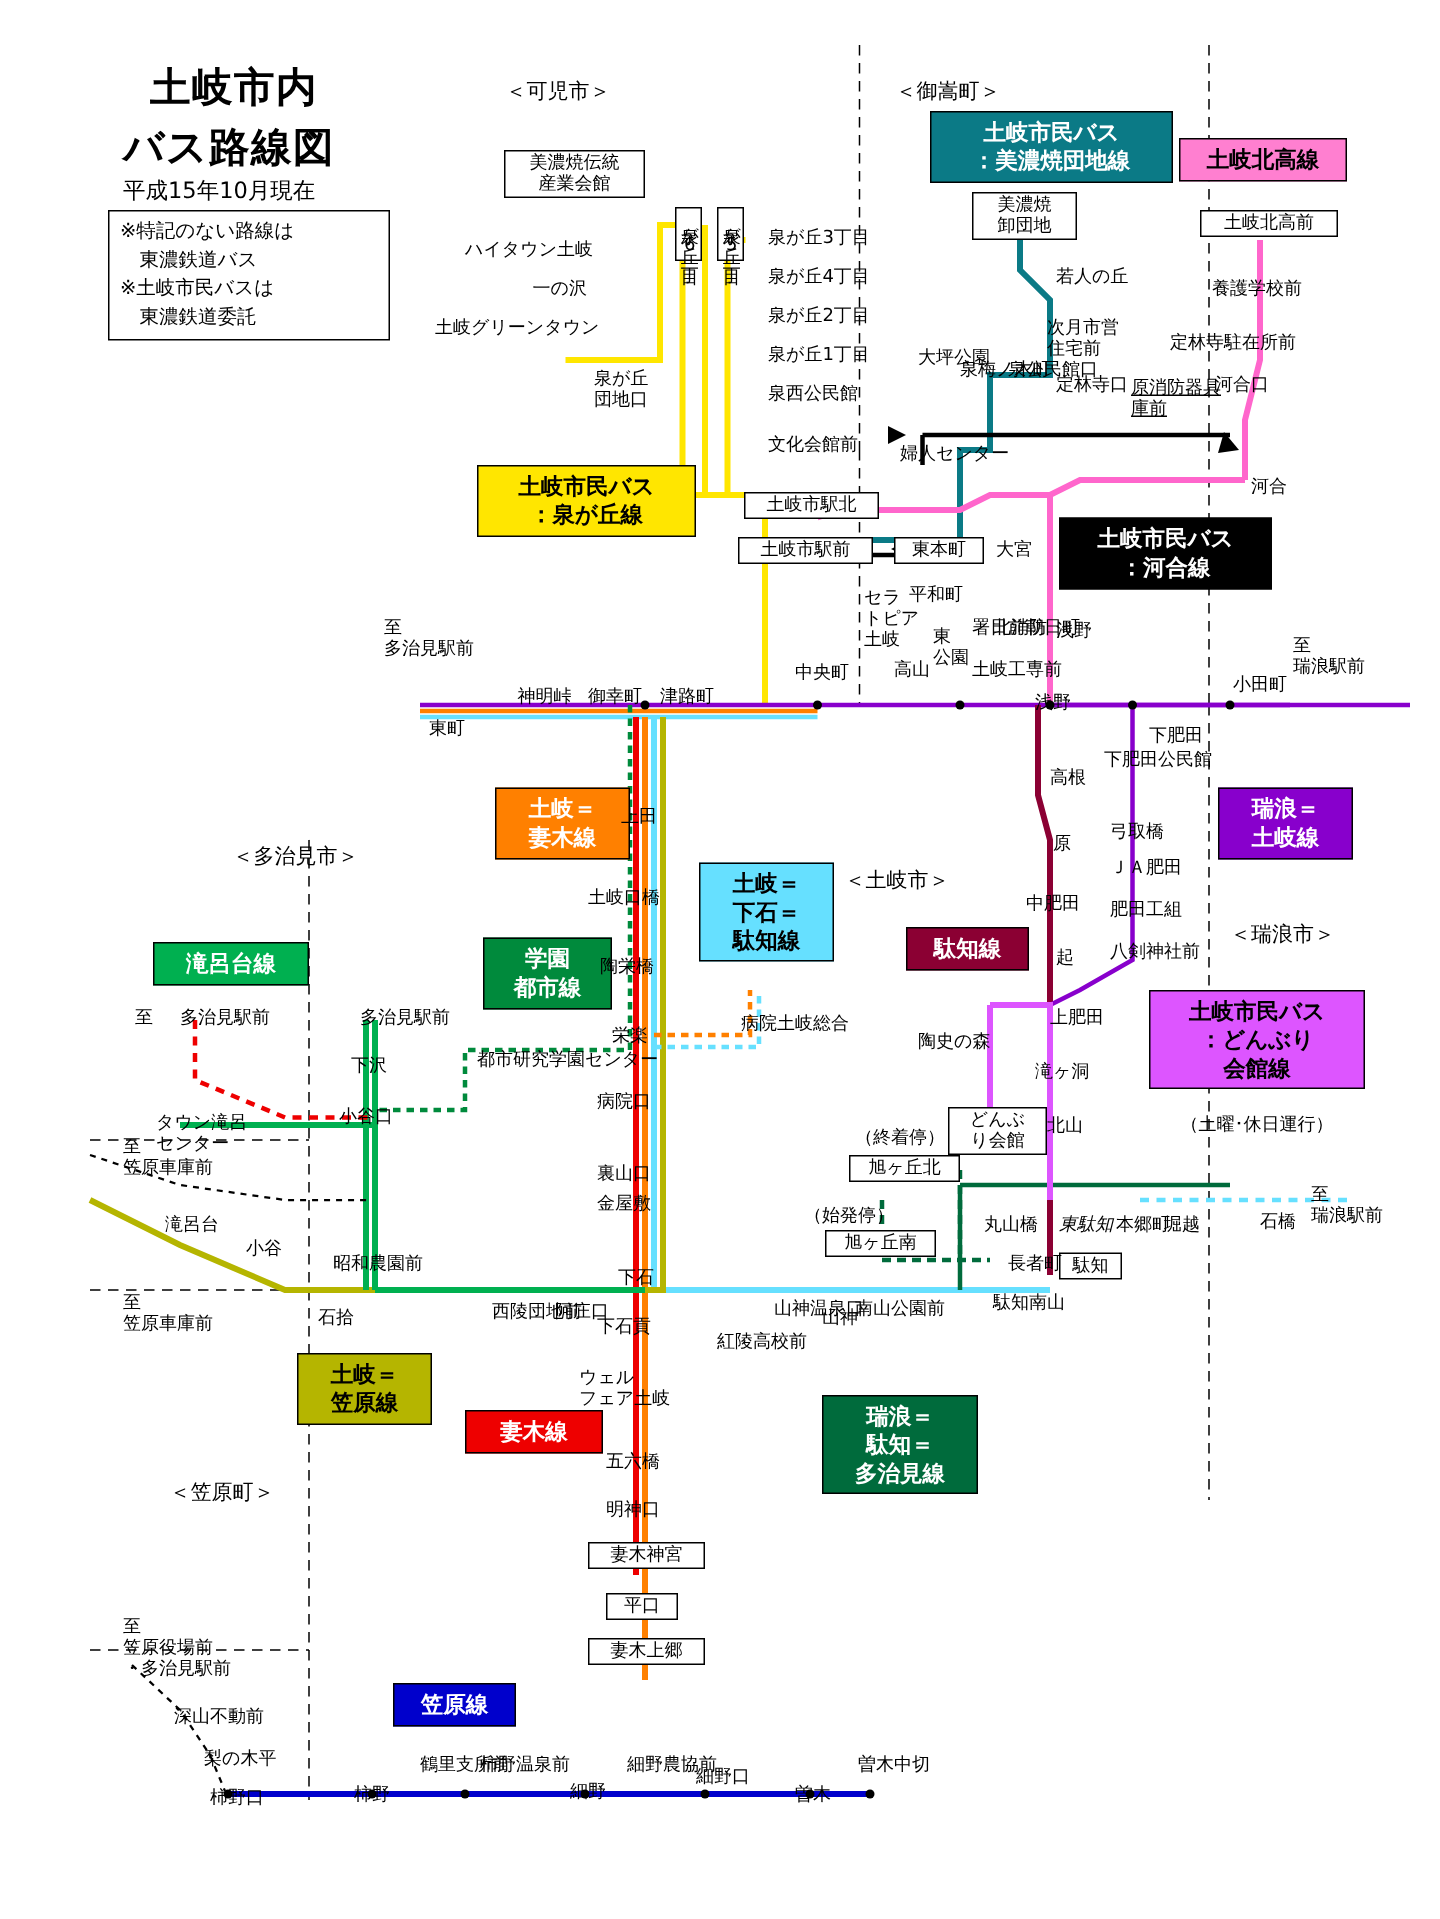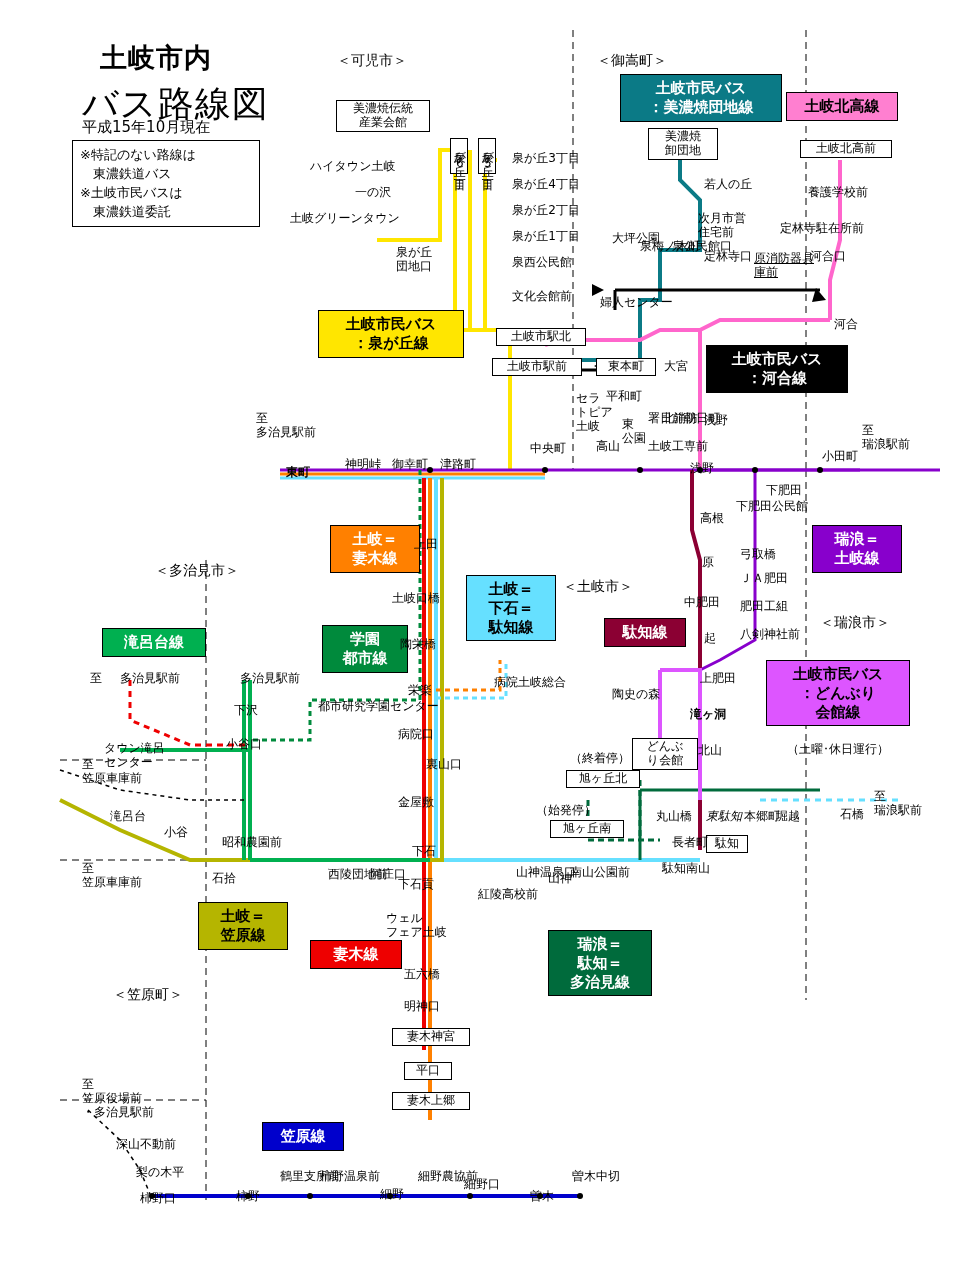--- a/index.html
+++ b/index.html
@@ -1,20 +1,20 @@
 <!DOCTYPE html>
 <html><head>
 <meta charset="utf-8">
 <style>
   html,body{margin:0;padding:0;background:#ffffff;}
   body{width:960px;height:1279px;position:relative;font-family:"DejaVu Sans","Liberation Sans",sans-serif;color:#000;}
   #map{position:absolute;left:0;top:0;width:960px;height:1279px;}
   .t{position:absolute;font-size:12px;line-height:1.15;white-space:pre;color:#000;}
   .title1{position:absolute;font-size:27px;font-weight:bold;letter-spacing:1px;}
-  .title2{position:absolute;font-size:36px;font-weight:normal;letter-spacing:1px;}
+  .title2{position:absolute;font-size:27px;font-weight:bold;letter-spacing:1px;}
   .title3{position:absolute;font-size:15px;}
   .noteBox{position:absolute;border:1px solid #000;padding:5px 7px;font-size:13px;line-height:1.45;background:#fff;}
   .lbl{position:absolute;border:1px solid #000;background:#fff;font-size:12px;padding:1px 3px;text-align:center;line-height:1.15;}
   .lblv{position:absolute;border:1px solid #000;background:#fff;font-size:12px;padding:3px 1px;text-align:center;writing-mode:vertical-rl;text-orientation:upright;line-height:1.15;}
   .tag{position:absolute;font-size:15px;font-weight:bold;padding:4px 6px;text-align:center;line-height:1.25;border:1px solid #000;}
   .city{position:absolute;font-size:14px;}
 </style>
 </head>
 <body>
 
@@ -308,27 +308,27 @@
     <div class="t" style="left: 530px; top: 442px;"><div>中央町</div></div>
     <div class="t" style="left: 576px; top: 392px;"><div>セラ</div><div>トピア</div><div>土岐</div></div>
     <div class="t" style="left: 606px; top: 390px;"><div>平和町</div></div>
     <div class="t" style="left: 664px; top: 360px;"><div>大宮</div></div>
     <div class="t" style="left: 622px; top: 418px;"><div>東</div><div>公園</div></div>
     <div class="t" style="left: 256px; top: 412px;"><div>至</div><div>多治見駅前</div></div>
     <div class="t" style="left: 862px; top: 424px;"><div>至</div><div>瑞浪駅前</div></div>
     <div class="t" style="left: 345px; top: 458px;"><div>神明峠</div></div>
     <div class="t" style="left: 392px; top: 458px;"><div>御幸町</div></div>
     <div class="t" style="left: 440px; top: 458px;"><div>津路町</div></div>
-    <div class="t" style="left: 286px; top: 466px; font-weight: bold;"><div>東町</div></div>
+    <div class="t" style="left: 286px; top: 479px;"><div>東町</div></div>
     <div class="t" style="left: 414px; top: 538px;"><div>上田</div></div>
     <div class="t" style="left: 392px; top: 592px;"><div>土岐口橋</div></div>
     <div class="t" style="left: 400px; top: 638px;"><div>陶栄橋</div></div>
     <div class="t" style="left: 408px; top: 684px;"><div>栄楽</div></div>
     <div class="t" style="left: 398px; top: 728px;"><div>病院口</div></div>
-    <div class="t" style="left: 398px; top: 758px; margin-left: 28px;"><div>裏山口</div></div>
+    <div class="t" style="left: 398px; top: 776px;"><div>裏山口</div></div>
     <div class="t" style="left: 398px; top: 796px;"><div>金屋敷</div></div>
     <div class="t" style="left: 412px; top: 845px;"><div>下石</div></div>
     <div class="t" style="left: 398px; top: 878px;"><div>下石貢</div></div>
     <div class="t" style="left: 386px; top: 912px;"><div>ウェル</div><div>フェア土岐</div></div>
     <div class="t" style="left: 404px; top: 968px;"><div>五六橋</div></div>
     <div class="t" style="left: 404px; top: 1000px;"><div>明神口</div></div>
     <div class="t" style="left: 328px; top: 868px;"><div>西陵団地前</div></div>
     <div class="t" style="left: 370px; top: 868px;"><div>阿庄口</div></div>
     <div class="t" style="left: 212px; top: 872px;"><div>石拾</div></div>
     <div class="t" style="left: 222px; top: 836px;"><div>昭和農園前</div></div>
@@ -361,21 +361,21 @@
     <div class="t" style="left: 704px; top: 632px;"><div>起</div></div>
     <div class="t" style="left: 766px; top: 448px; margin-top: 36px;"><div>下肥田</div></div>
     <div class="t" style="left: 736px; top: 500px;"><div>下肥田公民館</div></div>
     <div class="t" style="left: 740px; top: 548px;"><div>弓取橋</div></div>
     <div class="t" style="left: 740px; top: 572px;"><div>ＪＡ肥田</div></div>
     <div class="t" style="left: 740px; top: 600px;"><div>肥田工組</div></div>
     <div class="t" style="left: 740px; top: 628px;"><div>八剣神社前</div></div>
     <div class="t" style="left: 822px; top: 450px;"><div>小田町</div></div>
     <div class="t" style="left: 700px; top: 672px;"><div>上肥田</div></div>
     <div class="t" style="left: 612px; top: 688px;"><div>陶史の森</div></div>
-    <div class="t" style="left: 690px; top: 708px; font-weight: bold;"><div>滝ヶ洞</div></div>
+    <div class="t" style="left: 690px; top: 708px;"><div>滝ヶ洞</div></div>
     <div class="t" style="left: 698px; top: 744px;"><div>北山</div></div>
     <div class="t" style="left: 656px; top: 810px;"><div>丸山橋</div></div>
     <div class="t" style="left: 706px; top: 810px; font-style: italic;"><div>東駄知</div></div>
     <div class="t" style="left: 744px; top: 810px;"><div>本郷町</div></div>
     <div class="t" style="left: 776px; top: 810px;"><div>堀越</div></div>
     <div class="t" style="left: 840px; top: 808px; font-family: Liberation Serif, serif;"><div>石橋</div></div>
     <div class="t" style="left: 874px; top: 790px;"><div>至</div><div>瑞浪駅前</div></div>
     <div class="t" style="left: 672px; top: 836px;"><div>長者町</div></div>
     <div class="t" style="left: 662px; top: 862px;"><div>駄知南山</div></div>
     <div class="t" style="left: 570px; top: 752px;"><div>（終着停）</div></div>

